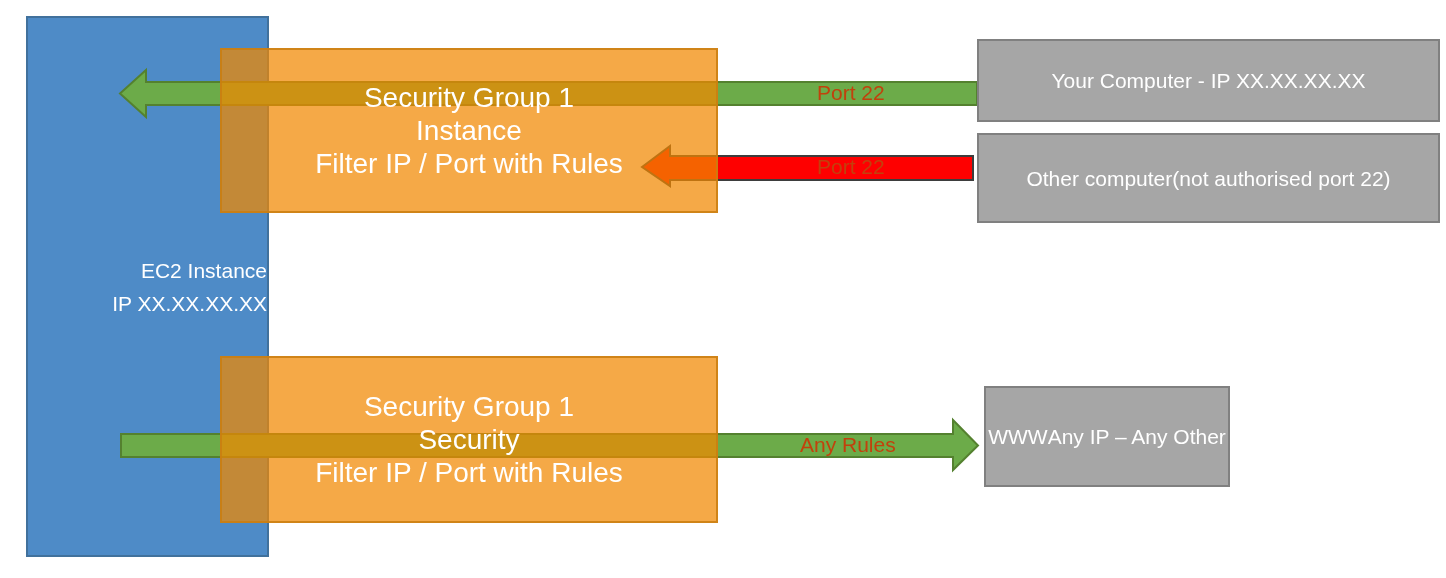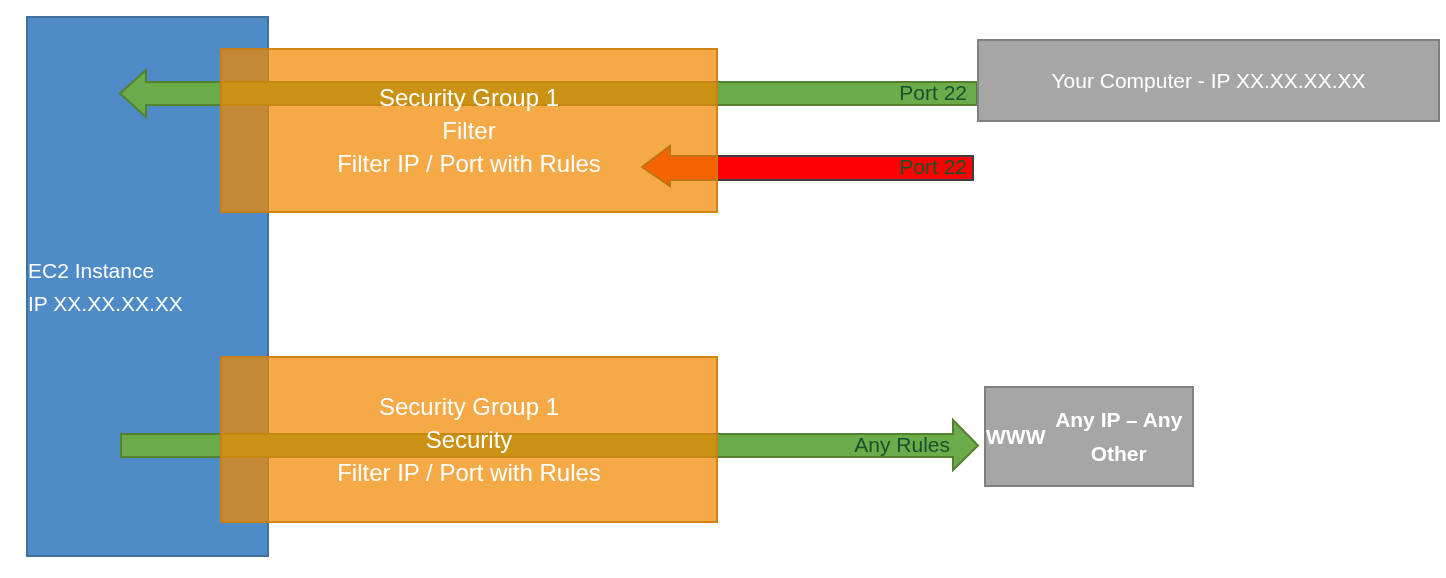--- a/index.html
+++ b/index.html
@@ -5,48 +5,48 @@
   html,body{margin:0;padding:0;background:#ffffff;}
   #canvas{
     position:relative;width:1446px;height:578px;background:#ffffff;overflow:hidden;
     font-family:"Liberation Sans", sans-serif;
   }
   .abs{position:absolute;}
   
   .ec2-box{
     left:26px;top:16px;width:243px;height:541px;
     background:#4E8BC7;border:2px solid #41719C;box-sizing:border-box;
-    z-index:0;display:flex;flex-direction:column;justify-content:center;align-items:flex-start;
+    z-index:0;display:flex;flex-direction:column;justify-content:center;align-items:flex-end;
     color:#ffffff;font-size:21px;line-height:33px;text-align:center;
   }
   
   #arrows{left:0;top:0;width:1446px;height:578px;z-index:1;pointer-events:none;}
   
   .sg-box{
     left:220px;width:498px;
     background:rgba(241,136,0,0.72);
     border:2px solid rgba(201,126,17,0.85);box-sizing:border-box;
     z-index:2;display:flex;flex-direction:column;justify-content:center;align-items:center;
-    color:#ffffff;font-size:24px;line-height:33px;text-align:center;
+    color:#ffffff;font-size:28px;line-height:33px;text-align:center;
   }
   .sg-inbound{top:48px;height:165px;}
   .sg-outbound{top:356px;height:167px;}
   
   .gray-box{
     background:#A6A6A6;border:2px solid #808080;box-sizing:border-box;
     z-index:2;display:flex;flex-direction:row;justify-content:center;align-items:center;
     color:#ffffff;font-size:21px;line-height:31px;text-align:center;
   }
   .gb-your{left:977px;top:39px;width:463px;height:83px;}
   .gb-other{left:977px;top:133px;width:463px;height:90px;}
-  .gb-www{left:984px;top:386px;width:210px;height:101px;line-height:34px;font-weight:bold;}
+  .gb-www{left:984px;top:386px;width:246px;height:101px;line-height:34px;}
   
   .port-label{
-    z-index:3;color:#14532d;font-size:21px;line-height:26px;
-    text-align:right;white-space:nowrap;
+    z-index:3;color:#c2410c;font-size:21px;line-height:26px;
+    white-space:nowrap;
   }
   .pl-green-in{left:817px;top:80px;width:150px;}
   .pl-red-in{left:817px;top:154px;width:150px;}
   .pl-green-out{left:800px;top:432px;width:150px;}
 </style>
 </head>
 <body>
 
 <div id="canvas">
 
@@ -59,34 +59,38 @@
 
     <polygon points="120,93.5 146,70 146,82 977,82 977,105 146,105 146,117" fill="#6CAB49" stroke="#54812F" stroke-width="2" stroke-linejoin="miter"></polygon>
 
     <polygon points="642,167 670,146 670,156 973,156 973,180 670,180 670,186" fill="#FE0000" stroke="#3D3D3D" stroke-width="2" stroke-linejoin="miter"></polygon>
 
     <polygon points="121,434 953,434 953,420 978,445.5 953,470 953,457 121,457" fill="#6CAB49" stroke="#54812F" stroke-width="2" stroke-linejoin="miter"></polygon>
   </svg>
 
   <div class="abs sg-box sg-inbound">
     <div>Security Group 1</div>
-    <div>Filter</div>
+    <div>Instance</div>
     <div>Filter IP / Port with Rules</div>
   </div>
 
   <div class="abs sg-box sg-outbound">
     <div>Security Group 1</div>
     <div>Security</div>
     <div>Filter IP / Port with Rules</div>
   </div>
 
   <div class="abs gray-box gb-your">
     <div>Your Computer - IP XX.XX.XX.XX</div>
   </div>
 
+  <div class="abs gray-box gb-other">
+    <div>Other computer</div>
+    <div>(not authorised port 22)</div>
+  </div>
 
   <div class="abs gray-box gb-www">
     <div>WWW</div>
     <div>Any IP – Any Other</div>
   </div>
 
   <div class="abs port-label pl-green-in">Port 22</div>
   <div class="abs port-label pl-red-in">Port 22</div>
   <div class="abs port-label pl-green-out">Any Rules</div>
 

